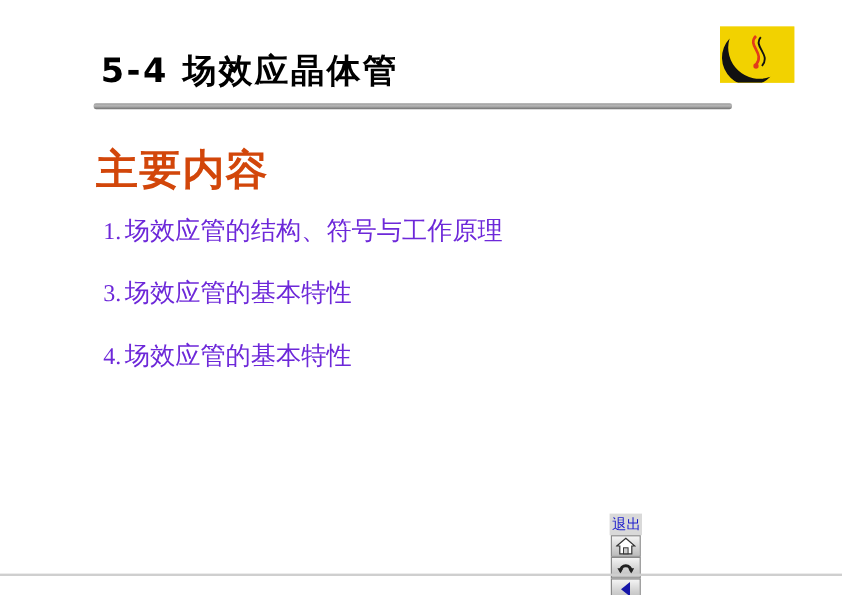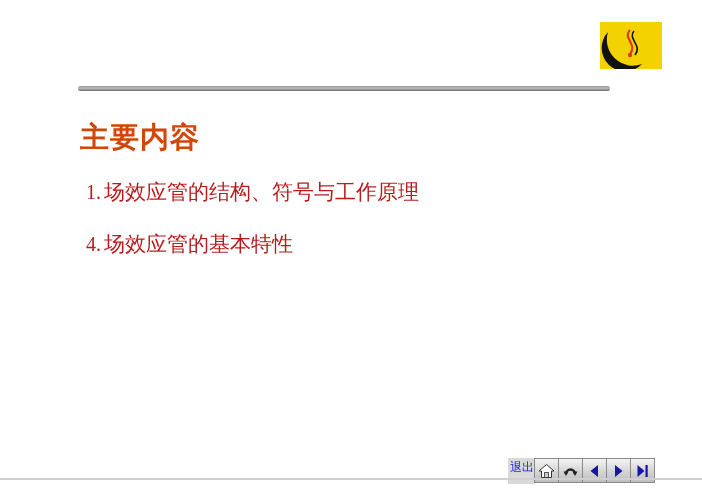--- a/index.html
+++ b/index.html
@@ -51,54 +51,56 @@
     overflow: hidden;
   }
   .logo svg { display: block; }
 
   
   .section-heading {
     position: absolute;
     left: 80px;
     top: 118px;
     font-family: "DejaVu Serif", serif;
-    font-size: 29px;
+    font-size: 35px;
     font-weight: bold;
     color: #d2460a;
     letter-spacing: 1px;
   }
 
   
   .content-list {
     position: absolute;
     left: 86px;
     top: 182px;
     width: 560px;
   }
   .content-item {
     font-family: "DejaVu Serif", serif;
     font-size: 21px;
-    color: #b91c1c;
+    color: #6d28d9;
     line-height: 1.0;
     margin-bottom: 31px;
     white-space: nowrap;
   }
   .content-item .num {
     font-family: "Liberation Serif", serif;
     font-size: 20px;
     padding-right: 3px;
   }
 
   
   .navbar {
     position: absolute;
     left: 508px;
-    top: 458px;
+    top: 428px;
     height: 26px;
     display: flex;
+    align-items: center;
+    flex-direction: column;
   }
   .nav-exit {
     font-family: "DejaVu Sans", sans-serif;
     font-size: 12px;
     color: #1a1acc;
     background: #d9d9d9;
     padding: 3px 1px 3px 2px;
     line-height: 1;
   }
   .nav-btn {
@@ -132,29 +134,33 @@
   <div class="logo">
     <svg width="62" height="47" viewBox="0 0 62 47">
       <rect x="0" y="0" width="62" height="47" fill="#f2d200"></rect>
       <path d="M8 10 A22 22 0 0 0 42 42 A26 26 0 0 1 8 10 Z" fill="#111111"></path>
       <path d="M30 8 C22 16, 38 22, 30 32" stroke="#e23a1a" stroke-width="2.2" fill="none"></path>
       <path d="M34 9 C27 17, 43 23, 35 33" stroke="#111111" stroke-width="1.6" fill="none"></path>
       <circle cx="30" cy="33" r="2.2" fill="#e23a1a"></circle>
     </svg>
   </div>
 
+  <div class="slide-title">5-4 场效应晶体管</div>
   <div class="title-rule"></div>
 
   <div class="section-heading">主要内容</div>
 
   <div class="content-list">
     <div class="content-item">
       <span class="num">1.</span><span>场效应管的结构、符号与工作原理</span>
     </div>
     <div class="content-item">
+      <span class="num">3.</span><span>场效应管的基本特性</span>
+    </div>
+    <div class="content-item">
       <span class="num">4.</span><span>场效应管的基本特性</span>
     </div>
   </div>
 
   <div class="navbar">
     <span class="nav-exit">退出</span>
 
     <div class="nav-btn">
       <svg width="17" height="16" viewBox="0 0 17 16">
         <path d="M8.5 1.5 L16 8 L13.5 8 L13.5 14.5 L3.5 14.5 L3.5 8 L1 8 Z" fill="#ffffff" stroke="#333333" stroke-width="1"></path>

